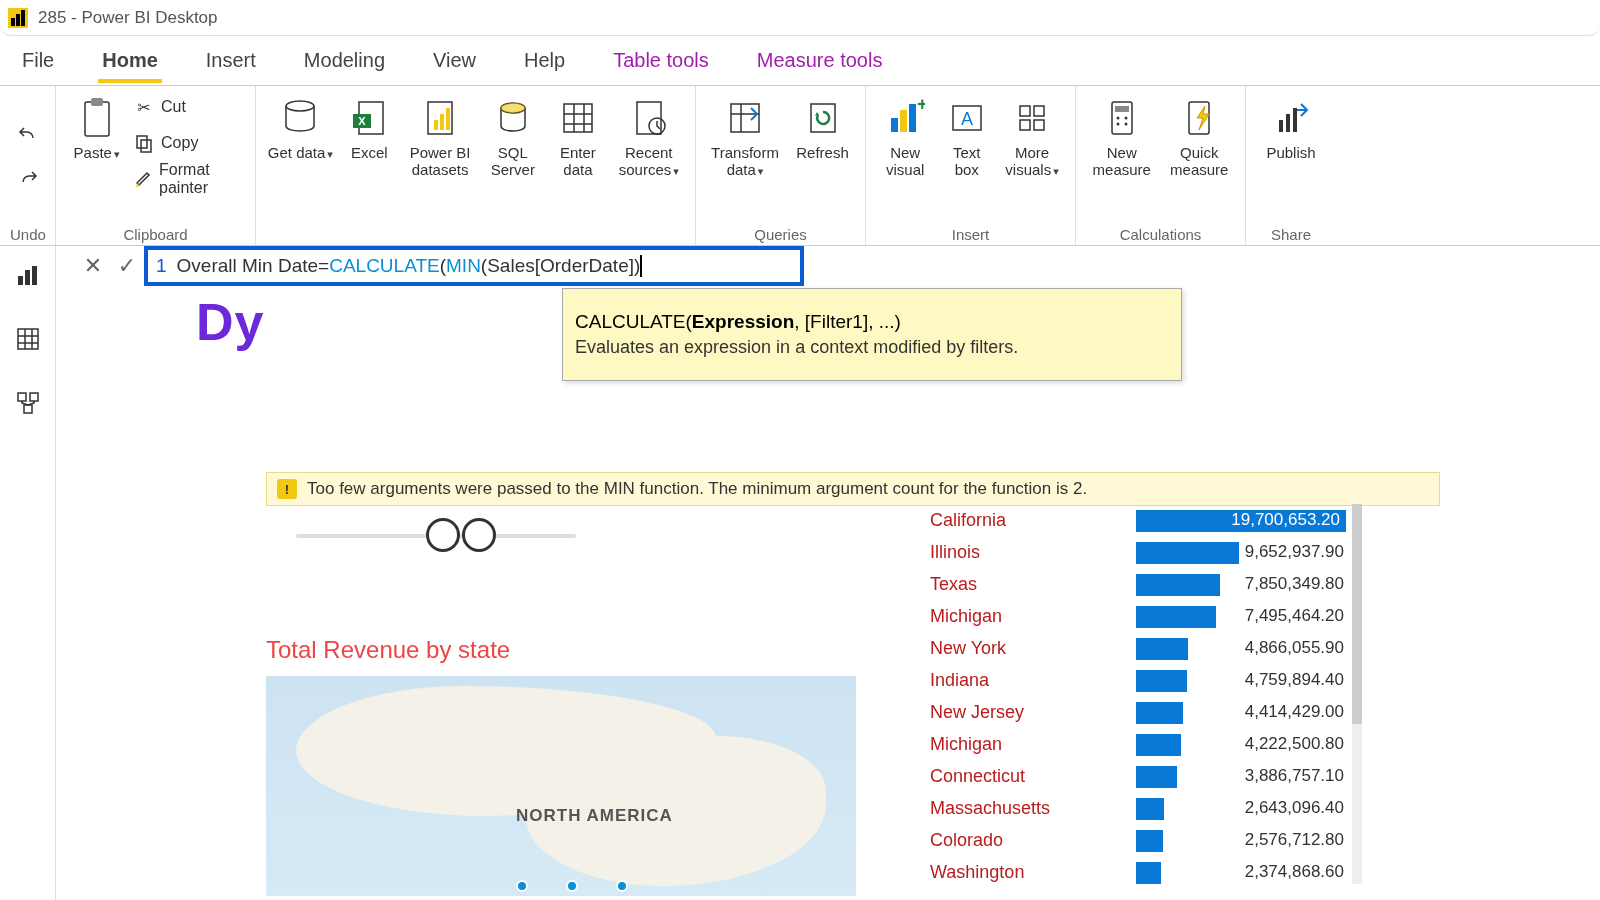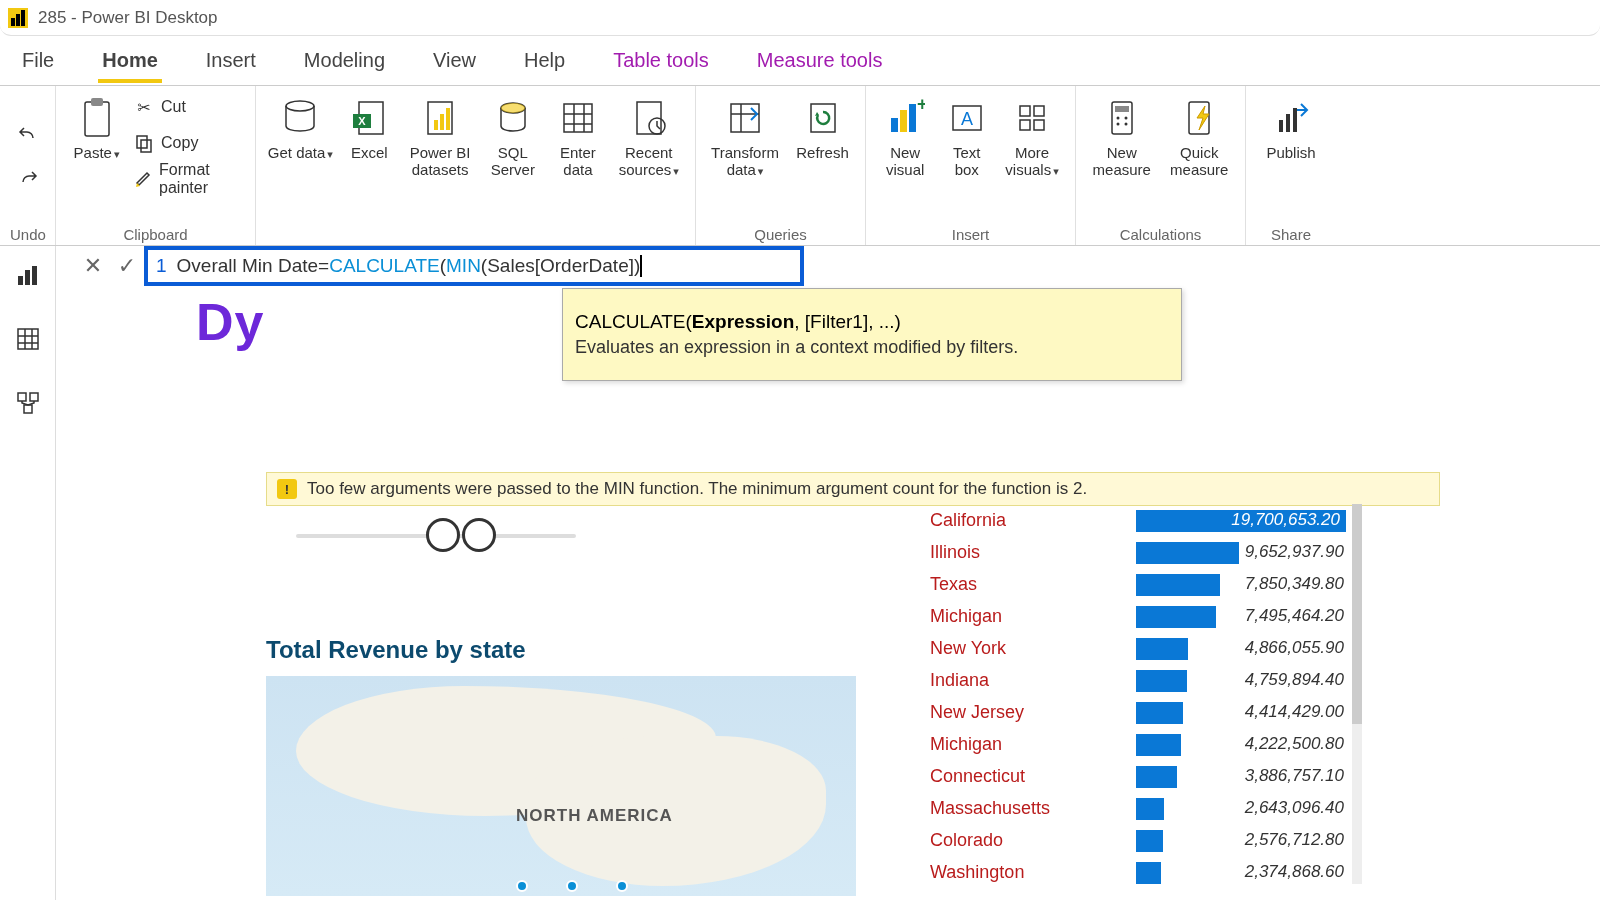--- a/index.html
+++ b/index.html
@@ -66,36 +66,36 @@
 .warnbar { position:absolute; top:226px; left:210px; right:160px; height:34px; background:#fff9d6; border:1px solid #e6dc8a; display:flex; align-items:center; padding:0 10px; font-size:17px; color:#333;}
 .warnbar .wicon{width:20px;height:20px;background:#f2c811;border-radius:3px;display:flex;align-items:center;justify-content:center;font-size:13px;color:#333;margin-right:10px;font-weight:700;}
 
 
 .slider{position:absolute; top:270px; left:240px; width:280px; height:40px;}
 .slider .track{position:absolute;top:18px;left:0;right:0;height:4px;background:#ddd;border-radius:2px;}
 .slider .h1,.slider .h2{position:absolute;top:2px;width:34px;height:34px;border:3px solid #333;border-radius:50%;background:#fff;}
 .slider .h1{left:130px;} .slider .h2{left:166px;}
 
 
-.maptitle{position:absolute; top:390px; left:210px; font-size:24px; font-weight:700; color:#0c4a6e;}
+.maptitle{position:absolute; top:390px; left:210px; font-size:24px; font-weight:400; color:#ef4444;}
 .map{position:absolute; top:430px; left:210px; width:590px; height:220px; background:linear-gradient(180deg,#cde3f2 0%, #d6eaf6 100%); overflow:hidden;}
 .map .land{position:absolute;background:#f3f1e8;}
 .map .l1{top:10px;left:30px;width:420px;height:130px;border-radius:40% 60% 55% 45% / 50% 40% 60% 50%;}
 .map .l2{top:60px;left:260px;width:300px;height:150px;border-radius:50% 40% 60% 50%;}
 .map .lbl{position:absolute;top:130px;left:250px;font-size:17px;font-weight:700;color:#555;letter-spacing:1px;}
 .map .dot{position:absolute;width:12px;height:12px;border-radius:50%;background:#0a8fd6;border:2px solid #fff;}
 .map .d1{bottom:4px;left:250px;} .map .d2{bottom:4px;left:300px;} .map .d3{bottom:4px;left:350px;}
 
 
 .barchart{position:absolute; top:258px; left:870px; width:420px;}
 .row{display:flex;align-items:center;height:32px;position:relative;}
 .row .name{width:210px;font-size:18px;color:#b91c1c;padding-left:4px;}
 .row .barwrap{width:210px;position:relative;height:24px;}
 .row .bar{position:absolute;left:0;top:2px;height:22px;background:#0a78d6;}
-.row .val{position:absolute;left:0px;top:2px;width:210px;text-align:right;font-size:17px;color:#333;padding-right:2px;font-style:italic;}
+.row .val{position:absolute;left:0px;top:2px;width:210px;text-align:right;font-size:17px;color:#333;padding-right:2px;}
 .row.first .val{color:#fff; text-align:right; padding-right:6px;}
 .scrollbar{position:absolute;top:258px;left:1296px;width:10px;height:380px;background:#eee;}
 .scrollbar .thumb{width:100%;height:220px;background:#ccc;}
 
 </style>
 </head>
 <body>
 
 <div class="titlebar">
   <div class="logo">

